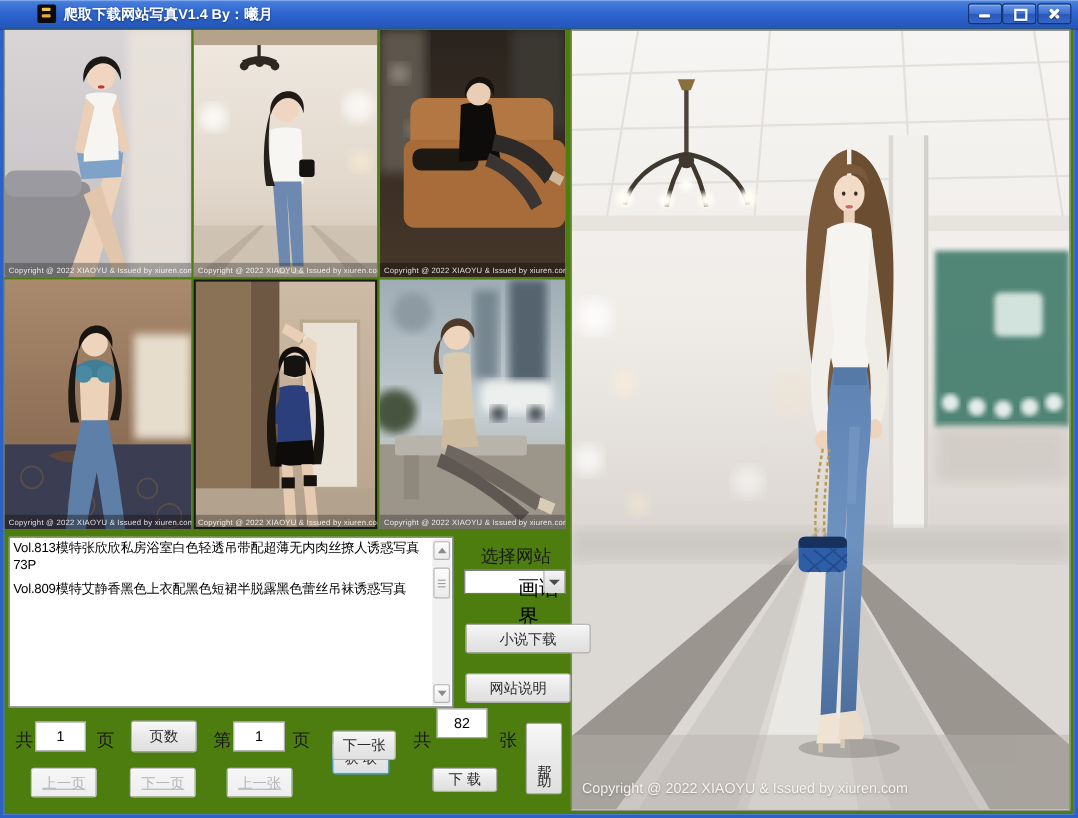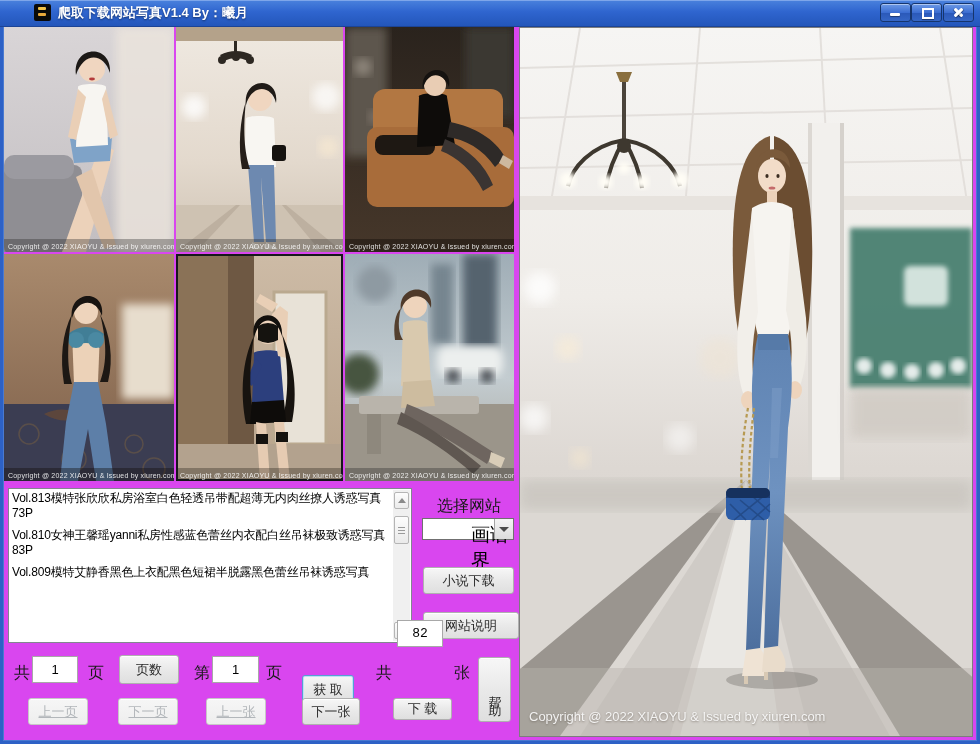--- a/index.html
+++ b/index.html
@@ -1,16 +1,16 @@
 <!DOCTYPE html>
 <html><head>
 <meta charset="utf-8">
 <style>
   html,body{margin:0;padding:0;background:#555;}
-  .app{position:relative;width:980px;height:744px;background:#d946ef;
+  .app{position:relative;width:980px;height:744px;background:#4d7c0f;
        font-family:"Liberation Sans","DejaVu Sans",sans-serif;overflow:hidden;
        box-shadow:inset 0 0 0 3px #2d61c6, inset 0 0 0 4px #4a7ad0;}
   .abs{position:absolute;}
   
   .titlebar{left:0;top:0;width:980px;height:26px;
     background:linear-gradient(180deg,#4a82dd 0%,#2f65cf 45%,#2356ba 100%);
     border-bottom:1px solid #1c4496;}
   .titlebar .hl{position:absolute;left:0;top:0;width:100%;height:1px;background:#7ea6ea;}
   .app-icon{left:34px;top:4px;width:17px;height:17px;background:#0a0a0a;border-radius:2px;}
   .app-icon i{position:absolute;left:4px;width:8px;height:3px;background:#f0c24a;border-radius:1px;}
@@ -421,21 +421,20 @@
         <rect x="224" y="648" width="4" height="8" fill="#d8c9b4"></rect>
         <rect x="244" y="644" width="4" height="8" fill="#d8c9b4"></rect>
       </g>
     </svg>
     <div class="cpy">Copyright @ 2022 XIAOYU &amp; Issued by xiuren.com</div>
   </div>
 
   <div class="abs listbox">
     <div class="list-inner">
       <div class="list-item">Vol.813模特张欣欣私房浴室白色轻透吊带配超薄无内肉丝撩人诱惑写真73P</div>
-      <div class="list-item">Vol.810女神王馨瑶yanni私房性感蓝色蕾丝内衣配白丝吊袜极致诱惑写真83P</div>
       <div class="list-item">Vol.809模特艾静香黑色上衣配黑色短裙半脱露黑色蕾丝吊袜诱惑写真</div>
     </div>
     <div class="vscroll">
       <div class="sbtn up">
           <span class="tri-up"></span>
         </div>
       <div class="sthumb">
           <i></i>
           <i></i>
           <i></i>
@@ -447,35 +446,35 @@
   </div>
 
   <div class="abs lbl" style="left:437px;top:496px">选择网站</div>
   <div class="abs combo">
     <span class="val">画语界</span>
     <span class="dbtn">
         <b></b>
       </span>
   </div>
 
-  <div class="btn" style="left:423px;top:567px;width:91px;height:27px">小说下载</div>
+  <div class="btn" style="left:423px;top:567px;width:114px;height:27px">小说下载</div>
   <div class="btn" style="left:423px;top:612px;width:96px;height:27px">网站说明</div>
 
   <div class="abs lbl" style="left:14px;top:663px">共</div>
   <input class="field" style="left: 32px; top: 656px; width: 46px; height: 27px;" value="1">
   <div class="abs lbl" style="left:88px;top:663px">页</div>
   <div class="btn" style="left:119px;top:655px;width:60px;height:29px">页数</div>
   <div class="abs lbl" style="left:194px;top:663px">第</div>
   <input class="field" style="left: 212px; top: 656px; width: 47px; height: 27px;" value="1">
   <div class="abs lbl" style="left:266px;top:663px">页</div>
   <div class="btn focused" style="left:302px;top:675px;width:52px;height:29px">获 取</div>
   <div class="abs lbl" style="left:376px;top:663px">共</div>
-  <input class="field" style="left: 397px; top: 620px; width: 46px; height: 27px; font-family: Liberation Mono, monospace;" value="82">
+  <input class="field" style="left: 397px; top: 644px; width: 46px; height: 27px;" value="82">
   <div class="abs lbl" style="left:454px;top:663px">张</div>
   <div class="btn vertical" style="left:478px;top:657px;width:33px;height:65px">帮助</div>
 
   <div class="btn disabled" style="left:28px;top:698px;width:60px;height:27px">上一页</div>
   <div class="btn disabled" style="left:118px;top:698px;width:60px;height:27px">下一页</div>
   <div class="btn disabled" style="left:206px;top:698px;width:60px;height:27px">上一张</div>
-  <div class="btn" style="left:302px;top:698px;width:58px;height:27px">下一张</div>
+  <div class="btn" style="left:302px;top:664px;width:58px;height:27px">下一张</div>
   <div class="btn" style="left:393px;top:698px;width:59px;height:22px">下 载</div>
 
 </div>
 
 </body></html>

